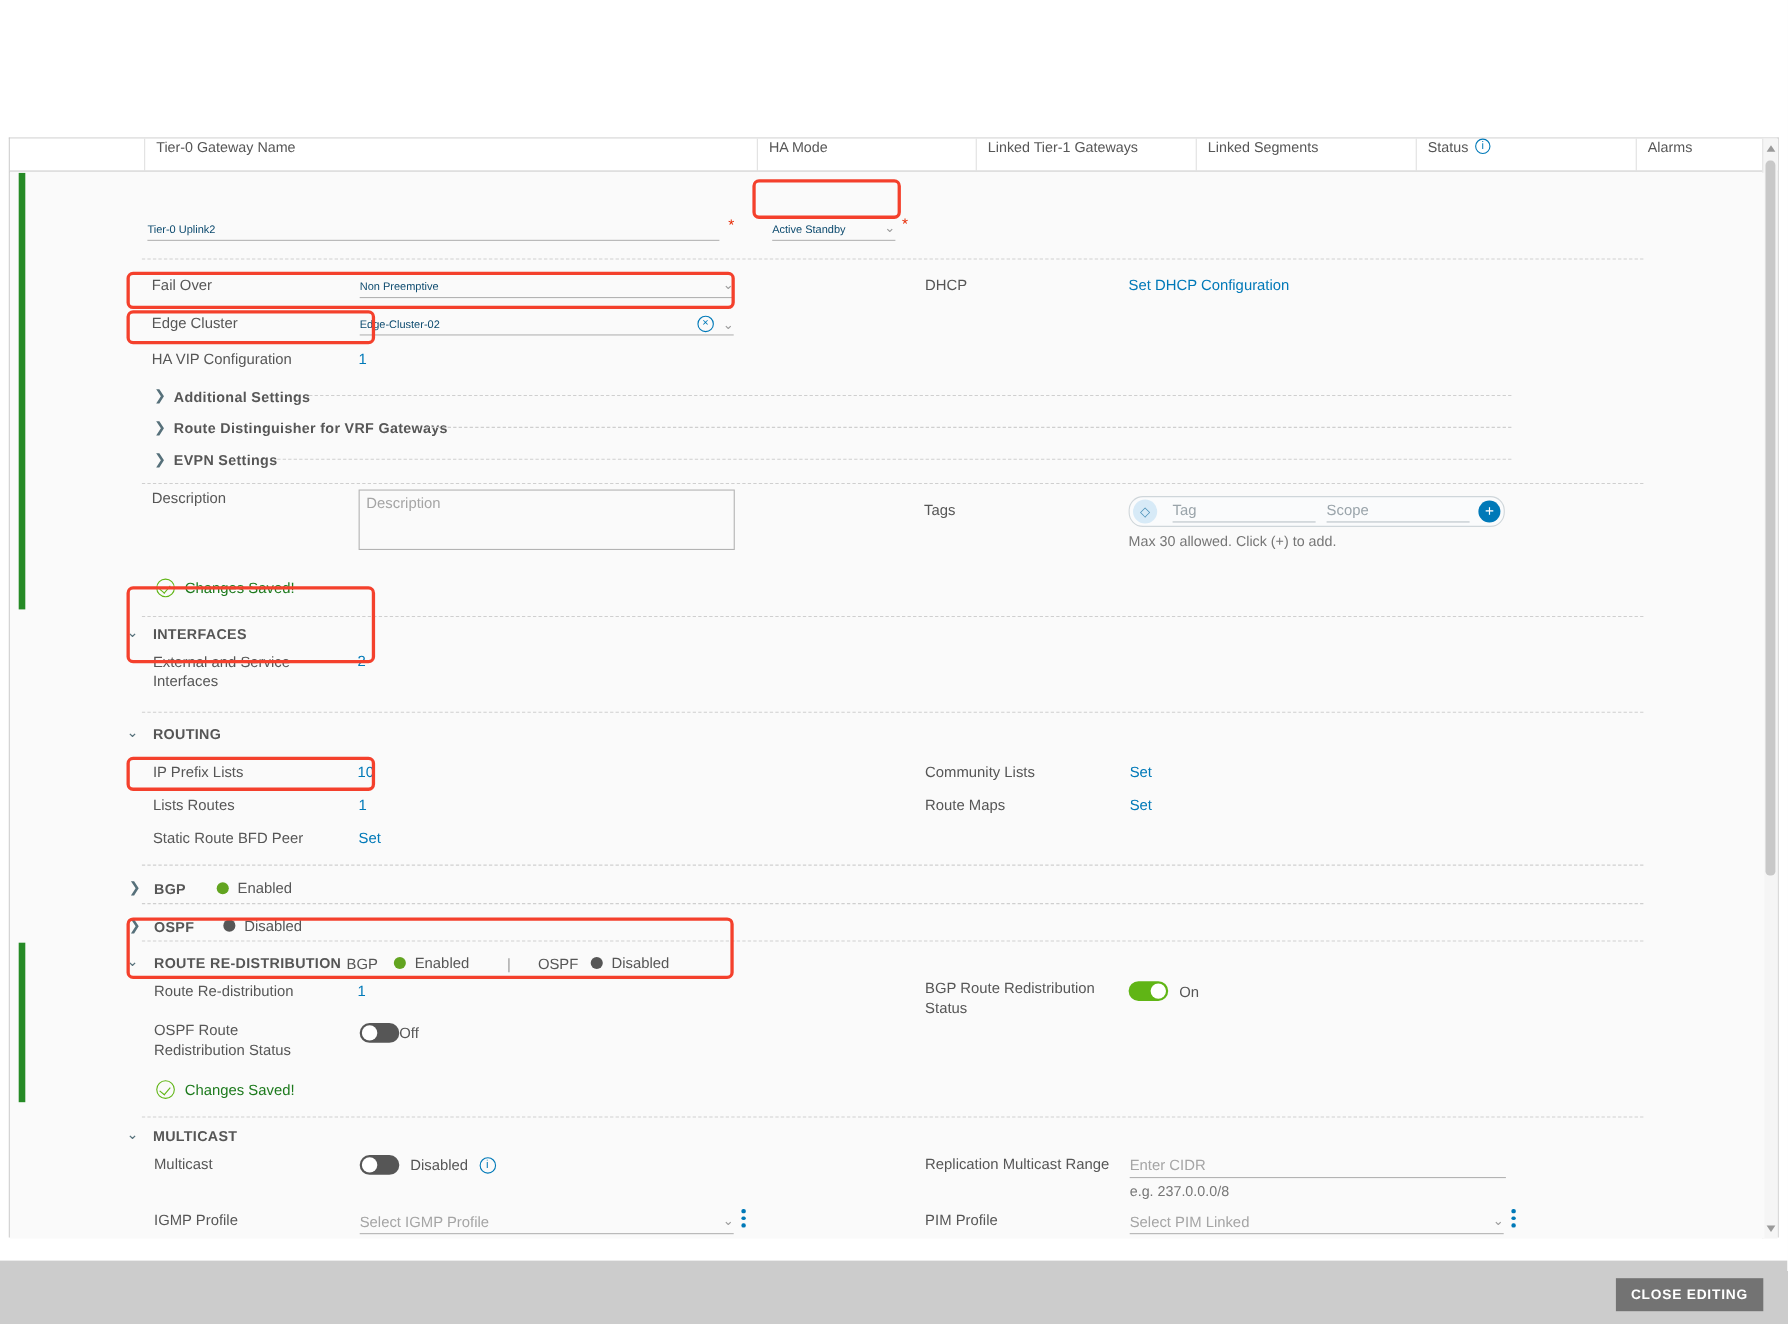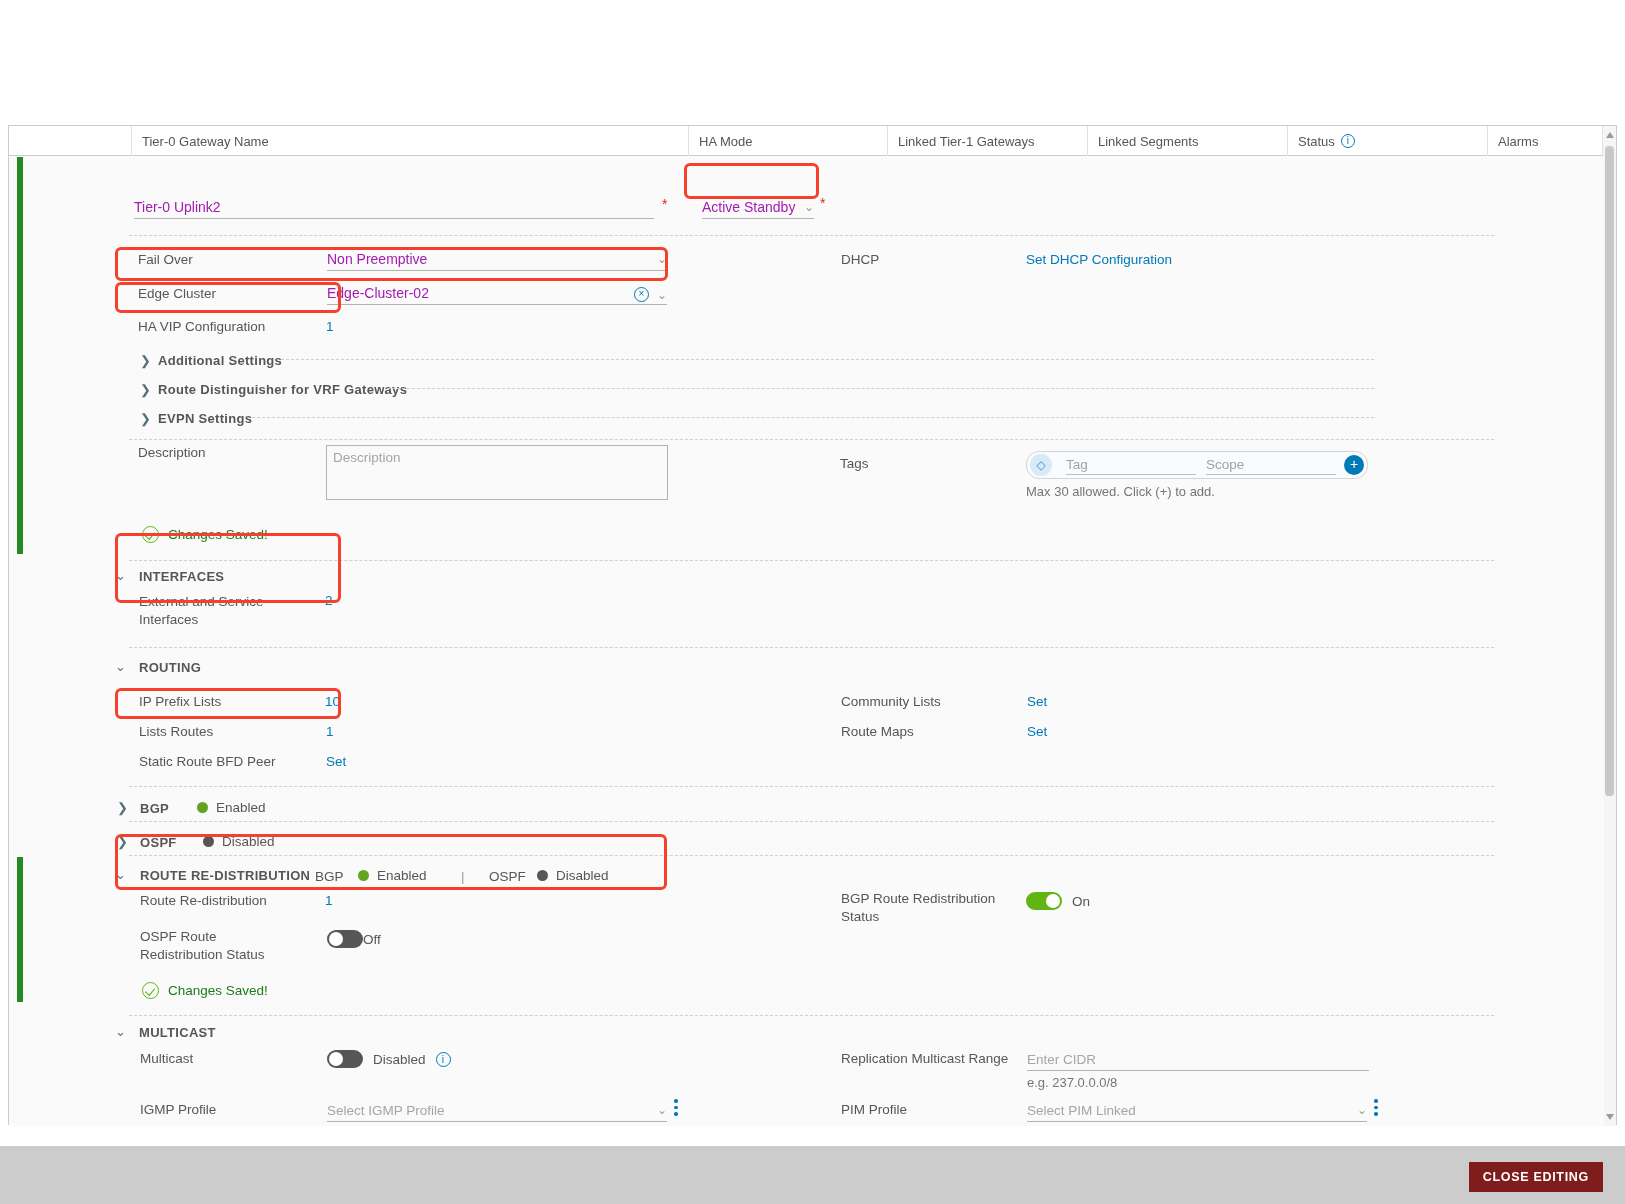--- a/index.html
+++ b/index.html
@@ -60,21 +60,21 @@
     position:absolute; left:8px; top:125px;
     width:1609px; height:1000px;
     border:1px solid #cccccc; border-bottom:none;
     background:#fafafa;
   }
   .grid-head {
     position:relative; height:30px; background:#fff;
     border-bottom:1px solid #cccccc;
   }
   .gh {
-    position:absolute; top:0; height:30px; display:flex; align-items:center;
+    position:absolute; top:0; height:30px; display:flex; align-items:flex-start;
     font-size:13px; color:#565656;
     border-left:1px solid #e0e0e0; padding-left:10px;
   }
   .gh.first { border-left:none; }
   .gh .info-i {
     display:inline-block; width:14px; height:14px; border:1.2px solid #0079b8;
     border-radius:50%; color:#0079b8; font-size:10px; line-height:11.5px;
     text-align:center; margin-left:6px; font-style:normal;
   }
 
@@ -98,21 +98,21 @@
   .link { font-size:13.5px; color:#0079b8; cursor:pointer; }
   .sect-title { font-size:13px; color:#565656; font-weight:bold; letter-spacing:.3px; }
 
   .dashline { position:absolute; border-top:1px dashed #cfcfcf; }
 
   
   .uline {
     position:absolute; border-bottom:1px solid #b3b3b3; height:24px;
     display:flex; align-items:flex-end;
   }
-  .uline .txt { font-size:14px; color:#a21caf; padding-bottom:3px; }
+  .uline .txt { font-size:10px; color:#0c4a6e; padding-bottom:3px; }
   .uline .ph { font-size:13.5px; color:#a5a5a5; padding-bottom:3px; }
   .chev { color:#9a9a9a; font-size:12px; }
 
   .req { color:#e62700; font-size:14px; }
 
   .caret-right, .caret-down {
     color:#56707a; font-size:13px; cursor:pointer; user-select:none;
   }
 
   .dot { display:inline-block; width:11px; height:11px; border-radius:50%; vertical-align:-1px;}
@@ -174,21 +174,21 @@
   
   .kebab { position:absolute; cursor:pointer; }
   .kebab i { display:block; width:3.5px; height:3.5px; border-radius:50%; background:#0079b8; margin-bottom:3px; }
 
   
   .footer {
     position:absolute; left:0; bottom:0; width:1625px; height:58px; background:#cccccc;
   }
   .btn-close {
     position:absolute; right:22px; top:16px;
-    height:30px; padding:0 14px; background:#7f1d1d; color:#fff;
+    height:30px; padding:0 14px; background:#737373; color:#fff;
     font-size:12.5px; font-weight:600; letter-spacing:.7px;
     display:flex; align-items:center; cursor:pointer; border:none;
     font-family:"Liberation Sans", sans-serif;
   }
 </style>
 </head>
 <body>
 
 <div class="page">
 

